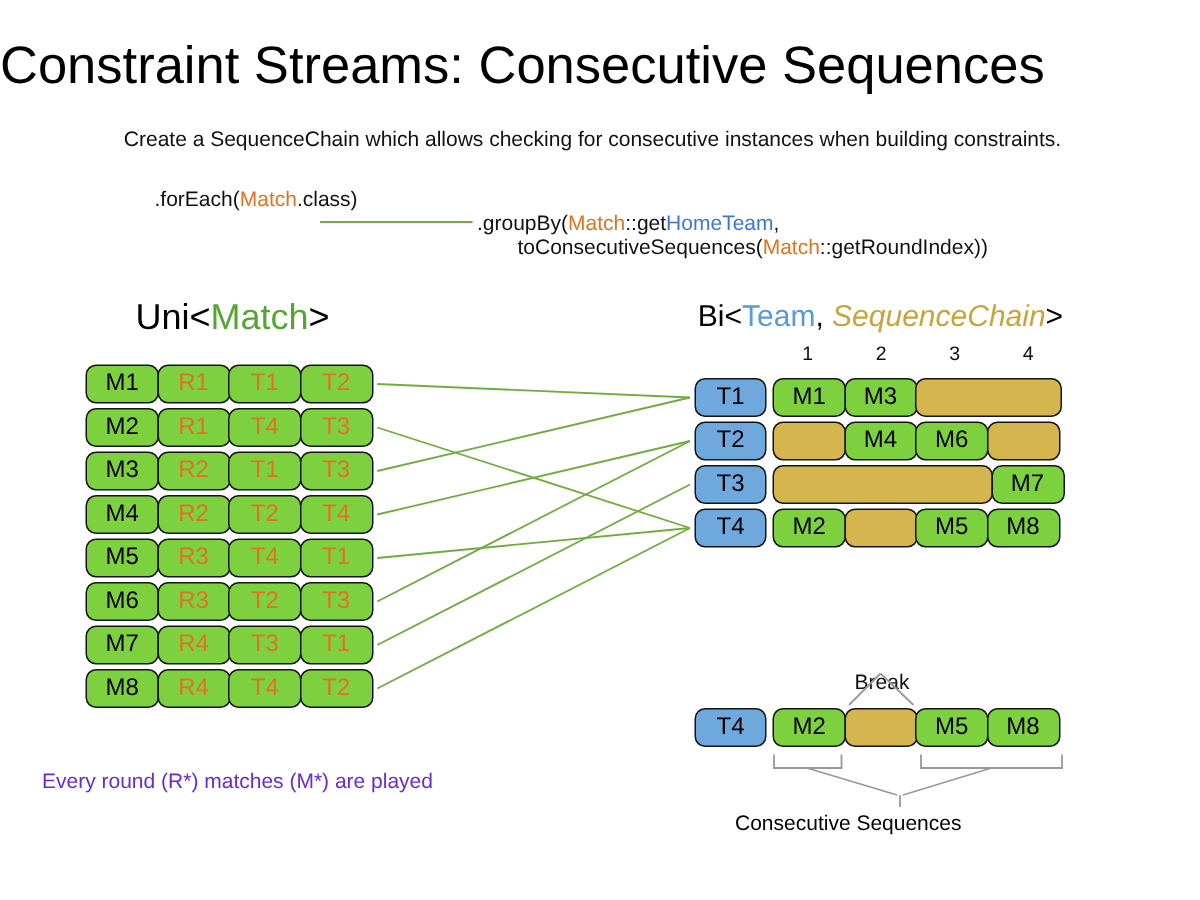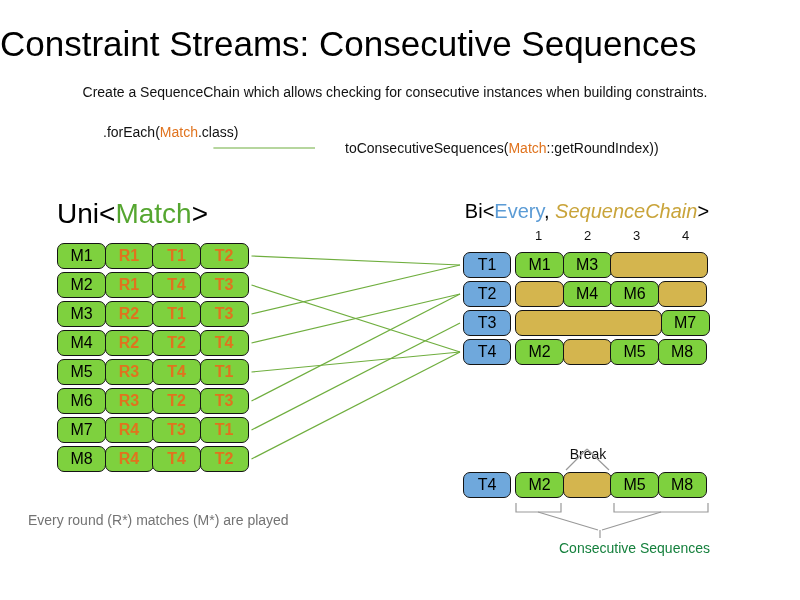--- a/index.html
+++ b/index.html
@@ -14,71 +14,72 @@
   #foreach-code { top:124px; left:75px;margin-left:28px; }
   #groupby-code { top:140px; left:318px; line-height:16px; }
   #groupby-line2 { padding-left:27px;text-align:right; }
 
   .orange { color:var(--orange); }
   .blue-code { color:var(--blue_text); }
   .green-text { color:var(--green_dark); }
   .tan-text { color:var(--tan_text);font-style:italic; }
   .blue-label { color:var(--blue_label); }
 
-  #uni-label { top:198px; left:57px; width:196px; font-size:28px; color:#000; }
+  #uni-label { top:198px; left:57px; width:196px; text-align:center; font-size:24px; color:#000; }
   #bi-label { top:200px; left:448px; width:278px; text-align:center; font-size:20px; color:#000; }
 
   #col-headers { top:228px; left:514px; width:196px; display:flex; }
   #col-headers span { width:49px; text-align:center; font-size:13px; color:#111; }
 
   #uni-table { top:243px; left:57px; display:flex; flex-direction:column; gap:3px; }
   .row { display:flex; }
   .cell { width:49px; height:26px; background:var(--green); border:1.5px solid #141414;
           border-radius:7px; display:flex; align-items:center; justify-content:center;
           font-size:16px; color:#000; }
   .cell + .cell { margin-left:-1.5px; }
-  .cell.o { color:var(--orange);font-weight:bold; }
+  .cell.o { color:var(--orange); }
 
   #bi-grid { top:252px; left:463px; display:flex; flex-direction:column; gap:3px; }
   .bi-row { display:flex; align-items:center; }
   .team-cell { width:48px; height:26px; background:var(--blue); border:1.5px solid #141414;
                border-radius:7px; display:flex; align-items:center; justify-content:center;
                font-size:16px; color:#000; margin-right:4px; }
   .seg { height:26px; border:1.5px solid #141414; border-radius:7px; display:flex;
          align-items:center; justify-content:center; font-size:16px; color:#000; }
   .seg + .seg { margin-left:-1.5px; }
   .seg.match { background:var(--green); }
   .seg.gap { background:var(--tan); }
   .w1 { width:49px; } .w2 { width:98px; } .w3 { width:147px; }
 
   #detail-row { top:472px; left:463px; }
   #break-label { top:430px; left:538px; width:100px; text-align:center; font-size:14px; color:#111;margin-top:16px; }
-  #seq-label { top:540px; left:490px; width:220px; text-align:right; font-size:14px; color:#15803d; }
+  #seq-label { top:540px; left:490px; width:220px; text-align:left; font-size:14px; color:#000000; }
 
-  #footnote { top:512px; left:28px; font-size:14px; color:#737373; line-height:17.5px; }
+  #footnote { top:512px; left:28px; font-size:14px; color:#6d28d9; line-height:17.5px; }
 
   #overlay { position:absolute; top:0; left:0; width:800px; height:600px; pointer-events:none; }
 </style>
 </head>
 <body>
 
 <div id="page">
 
   <div id="title" class="abs">Constraint Streams: Consecutive Sequences</div>
   <div id="subtitle" class="abs">Create a SequenceChain which allows checking for consecutive instances when building constraints.</div>
 
   <div id="foreach-code" class="abs code"><span>.forEach(</span><span class="orange">Match</span><span>.class)</span></div>
 
   <div id="groupby-code" class="abs code">
+    <div id="groupby-line1"><span>.groupBy(</span><span class="orange">Match</span><span>::get</span><span class="blue-code">HomeTeam</span><span>,</span></div>
     <div id="groupby-line2"><span>toConsecutiveSequences(</span><span class="orange">Match</span><span>::getRoundIndex))</span></div>
   </div>
 
   <div id="uni-label" class="abs"><span>Uni&lt;</span><span class="green-text">Match</span><span>&gt;</span></div>
 
-  <div id="bi-label" class="abs"><span>Bi&lt;</span><span class="blue-label">Every</span><span>, </span><span class="tan-text">SequenceChain</span><span>&gt;</span></div>
+  <div id="bi-label" class="abs"><span>Bi&lt;</span><span class="blue-label">Team</span><span>, </span><span class="tan-text">SequenceChain</span><span>&gt;</span></div>
 
   <div id="col-headers" class="abs">
     <span>1</span>
     <span>2</span>
     <span>3</span>
     <span>4</span>
   </div>
 
   <div id="uni-table" class="abs">
     <div class="row">

